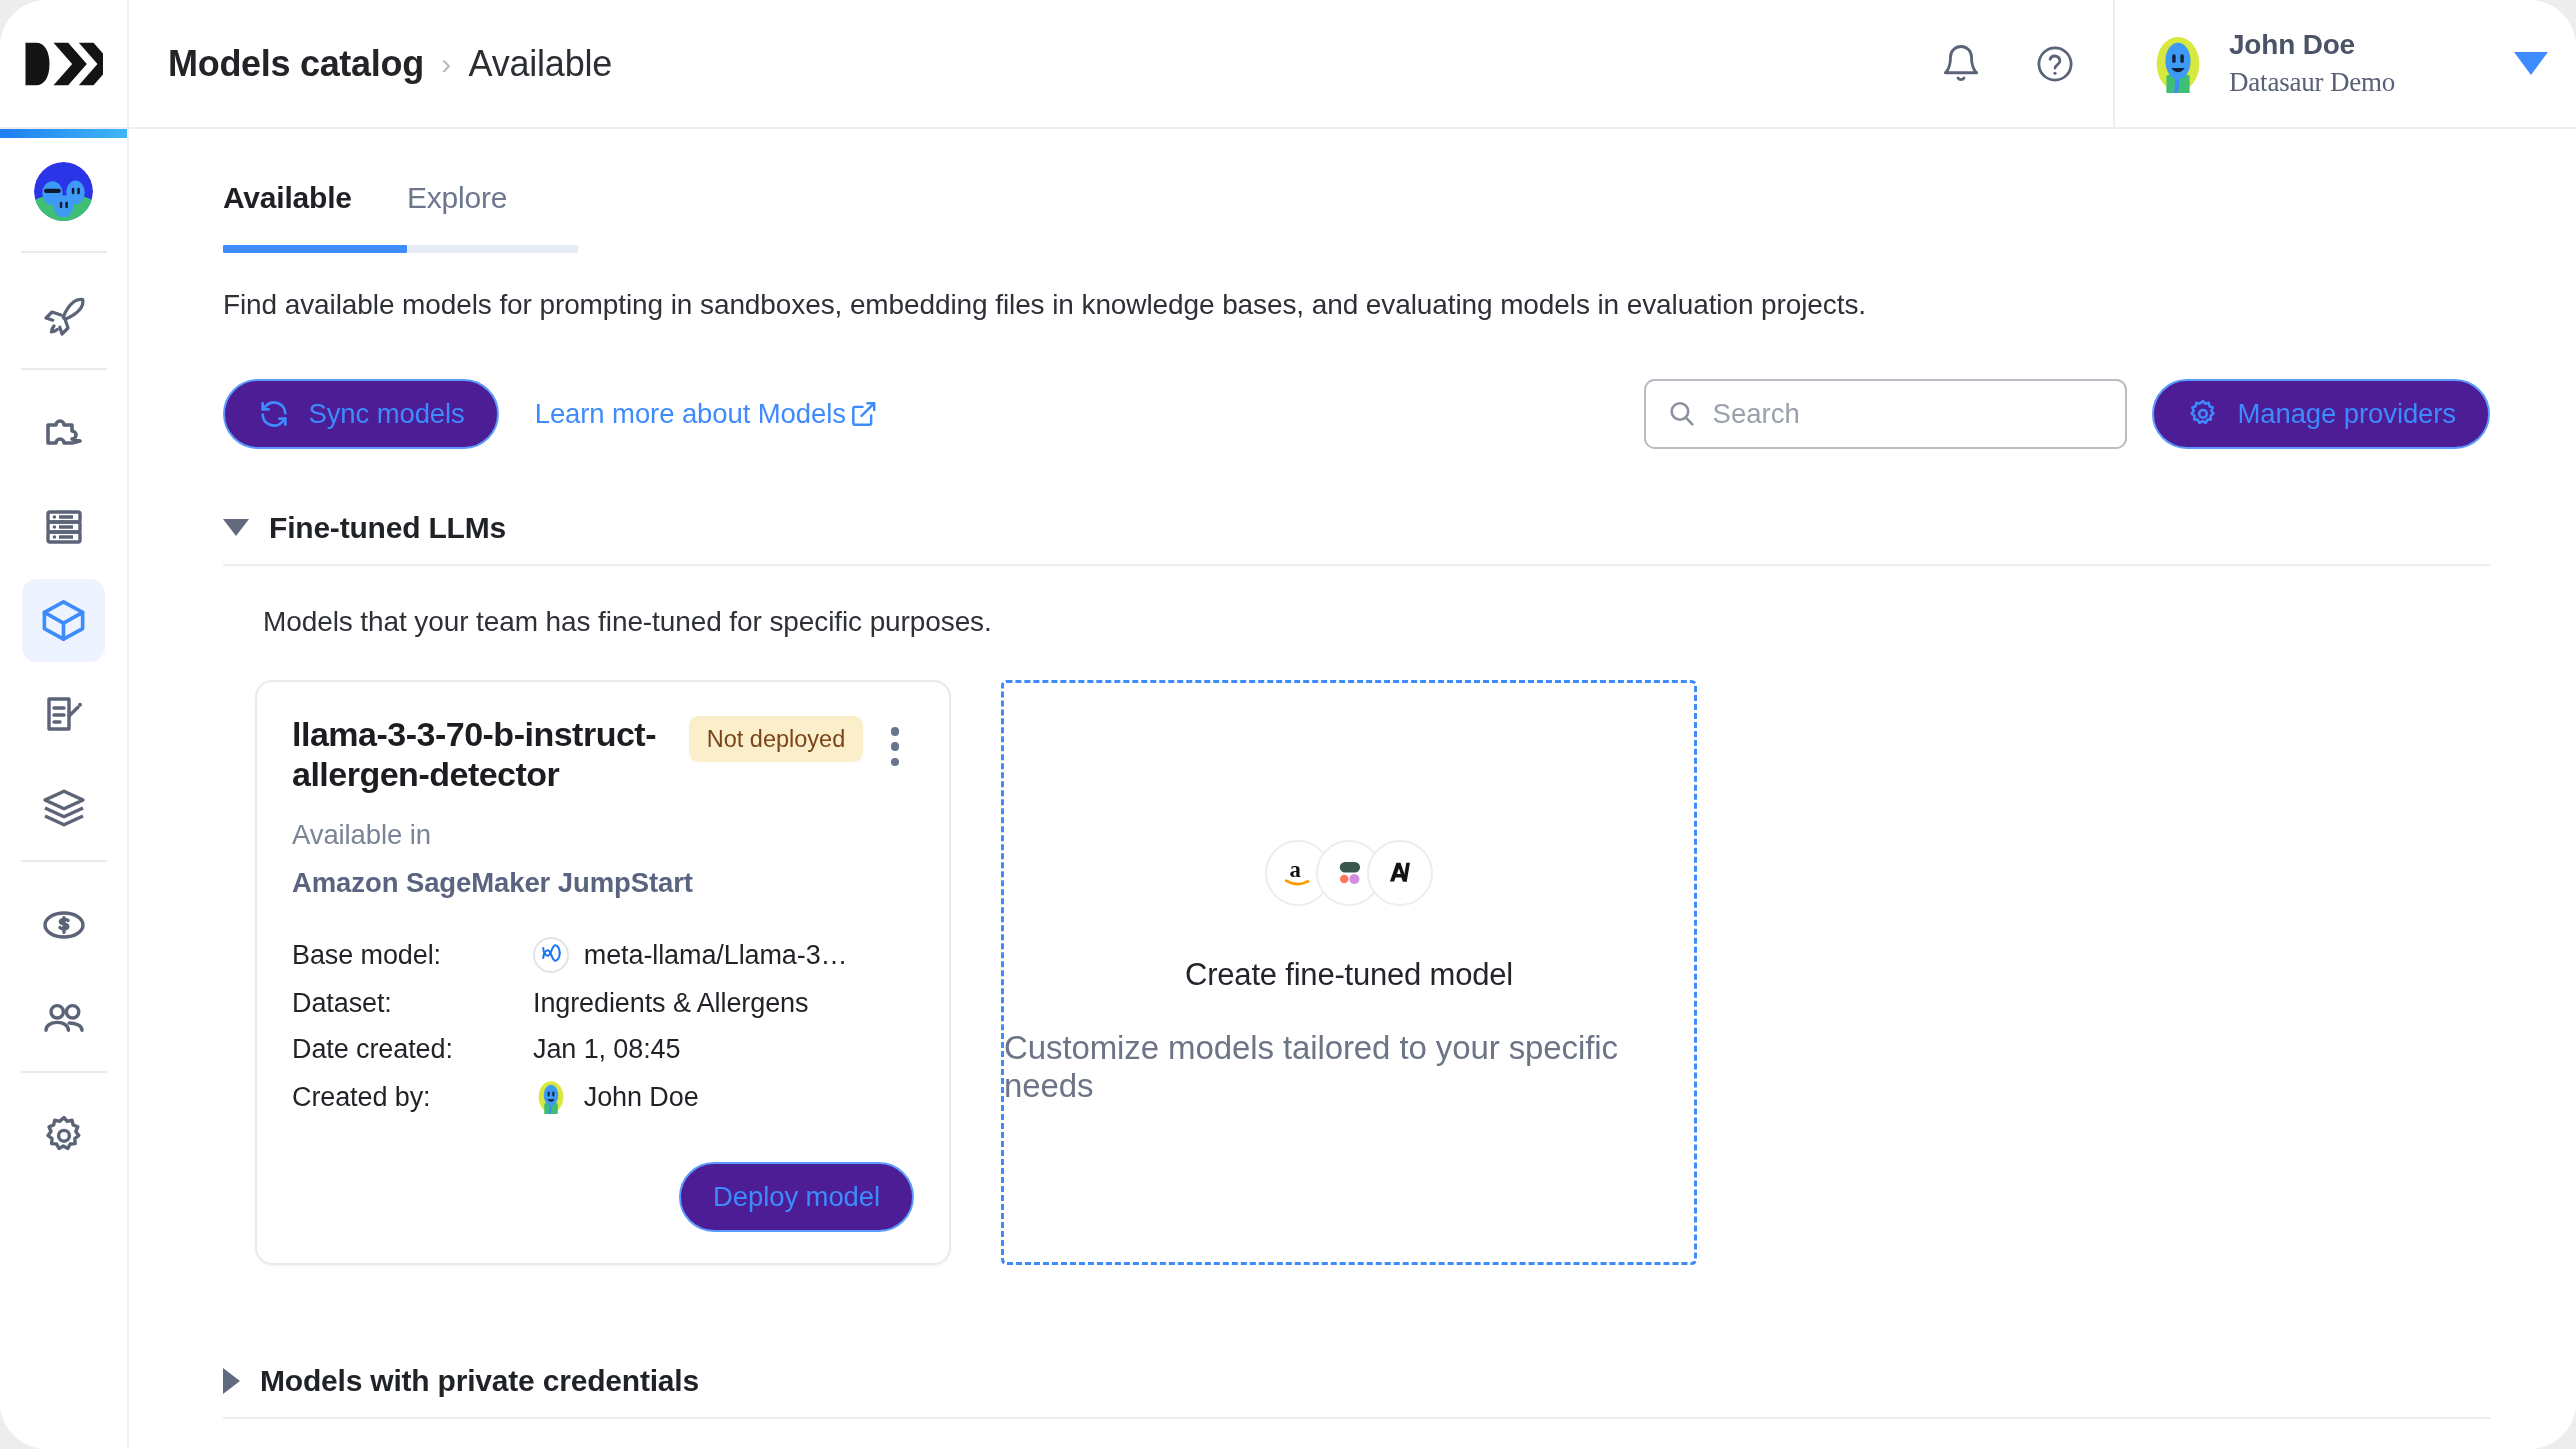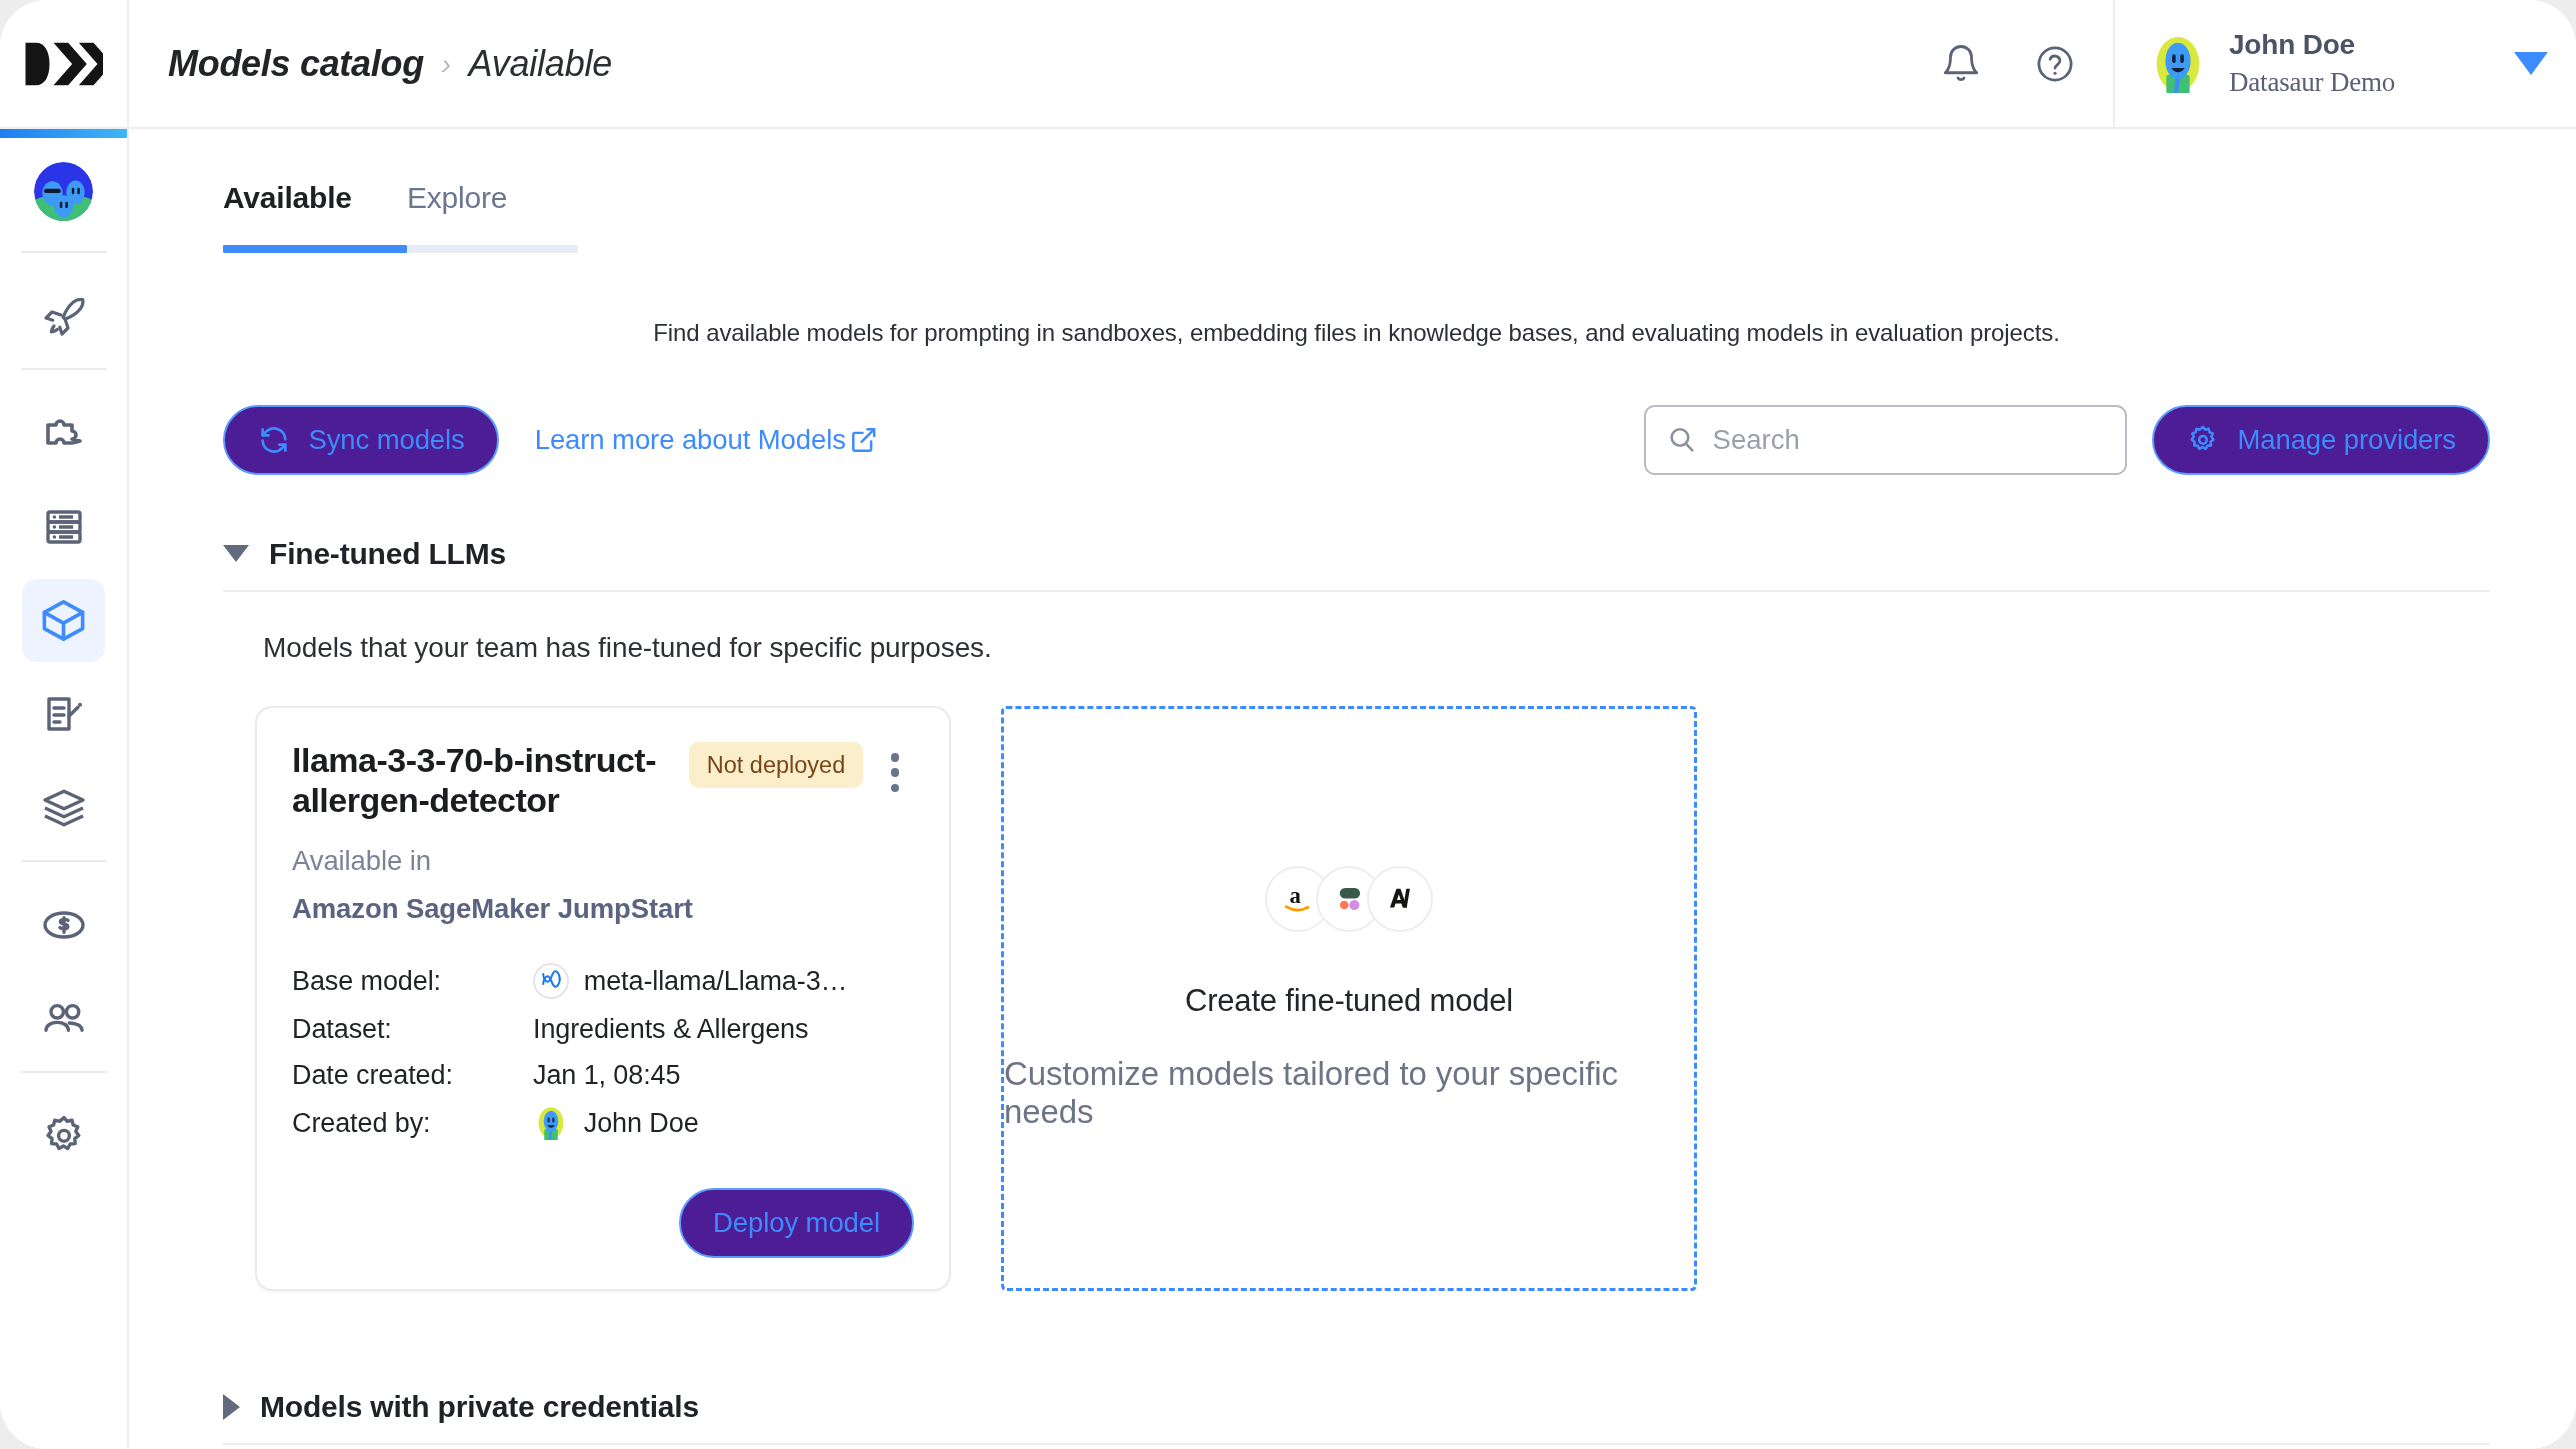--- a/index.html
+++ b/index.html
@@ -26,21 +26,21 @@
     background: #fff;
   }
   .logo-cell {
     width: 129px; flex: 0 0 129px;
     display: flex; align-items: center; justify-content: center;
     border-right: 2px solid #eceef1;
   }
   .logo-mark { width: 79px; height: 48px; }
   .breadcrumb {
     display: flex; align-items: center; gap: 17.4px;
-    padding-left: 39px; flex: 1 1 auto; font-style: italic;
+    padding-left: 39px; flex: 1 1 auto;
   }
   .bc-root { font-size: 36px; font-weight: bold; color: #222428; letter-spacing: -0.3px; }
   .bc-sep { font-size: 29.5px; color: #b6bac1; font-weight: 300; }
   .bc-leaf { font-size: 36px; font-weight: 400; color: #2b2e33; letter-spacing: -0.2px; }
 
   .topbar-actions { display: flex; align-items: center; gap: 42px; padding-right: 32px; }
   .icon-btn { width: 52px; height: 52px; display: flex; align-items: center; justify-content: center; cursor: pointer; }
 
   .user-cell {
     width: 463px; flex: 0 0 463px;
@@ -89,21 +89,21 @@
   .tabs { display: flex; gap: 0; padding-top: 52px; width: 356px; }
   .tab { padding: 0 0 29.5px 0; font-size: 30px; cursor: pointer; letter-spacing: -0.2px; }
   .tab-available { width: 184px; font-weight: bold; color: #1e2024; }
   .tab-explore { width: 171px; font-weight: 400; color: #6b7severity; }
   .tab-explore { color: #6b7histo; }
   .tab-explore { color: #6c768d; }
   .tab-underline { display: flex; width: 356px; }
   .tu-active { width: 184px; height: 8px; background: #3d8bfd; border-radius: 1.3px; }
   .tu-rest { width: 171px; height: 8px; background: #e6ebf5; border-radius: 1.3px; }
 
-  .lede { margin-top: 66px; font-size: 24px; color: #2d3036; letter-spacing: -0.1px; text-align: center; }
+  .lede { margin-top: 36px; font-size: 28px; color: #2d3036; letter-spacing: -0.1px; }
 
   .toolbar { margin-top: 58px; display: flex; align-items: center; }
   .btn {
     display: inline-flex; align-items: center; justify-content: center; gap: 17.4px;
     height: 70px; border-radius: 35px; cursor: pointer;
     font-size: 27.5px; letter-spacing: -0.1px; background: #4c1d95;
   }
   .btn-outline-blue { border: 2px solid #5b9bff; color: #3d8bfd; padding: 0 32px; }
   .link-blue {
     margin-left: 36px; display: inline-flex; align-items: center; gap: 3px;

